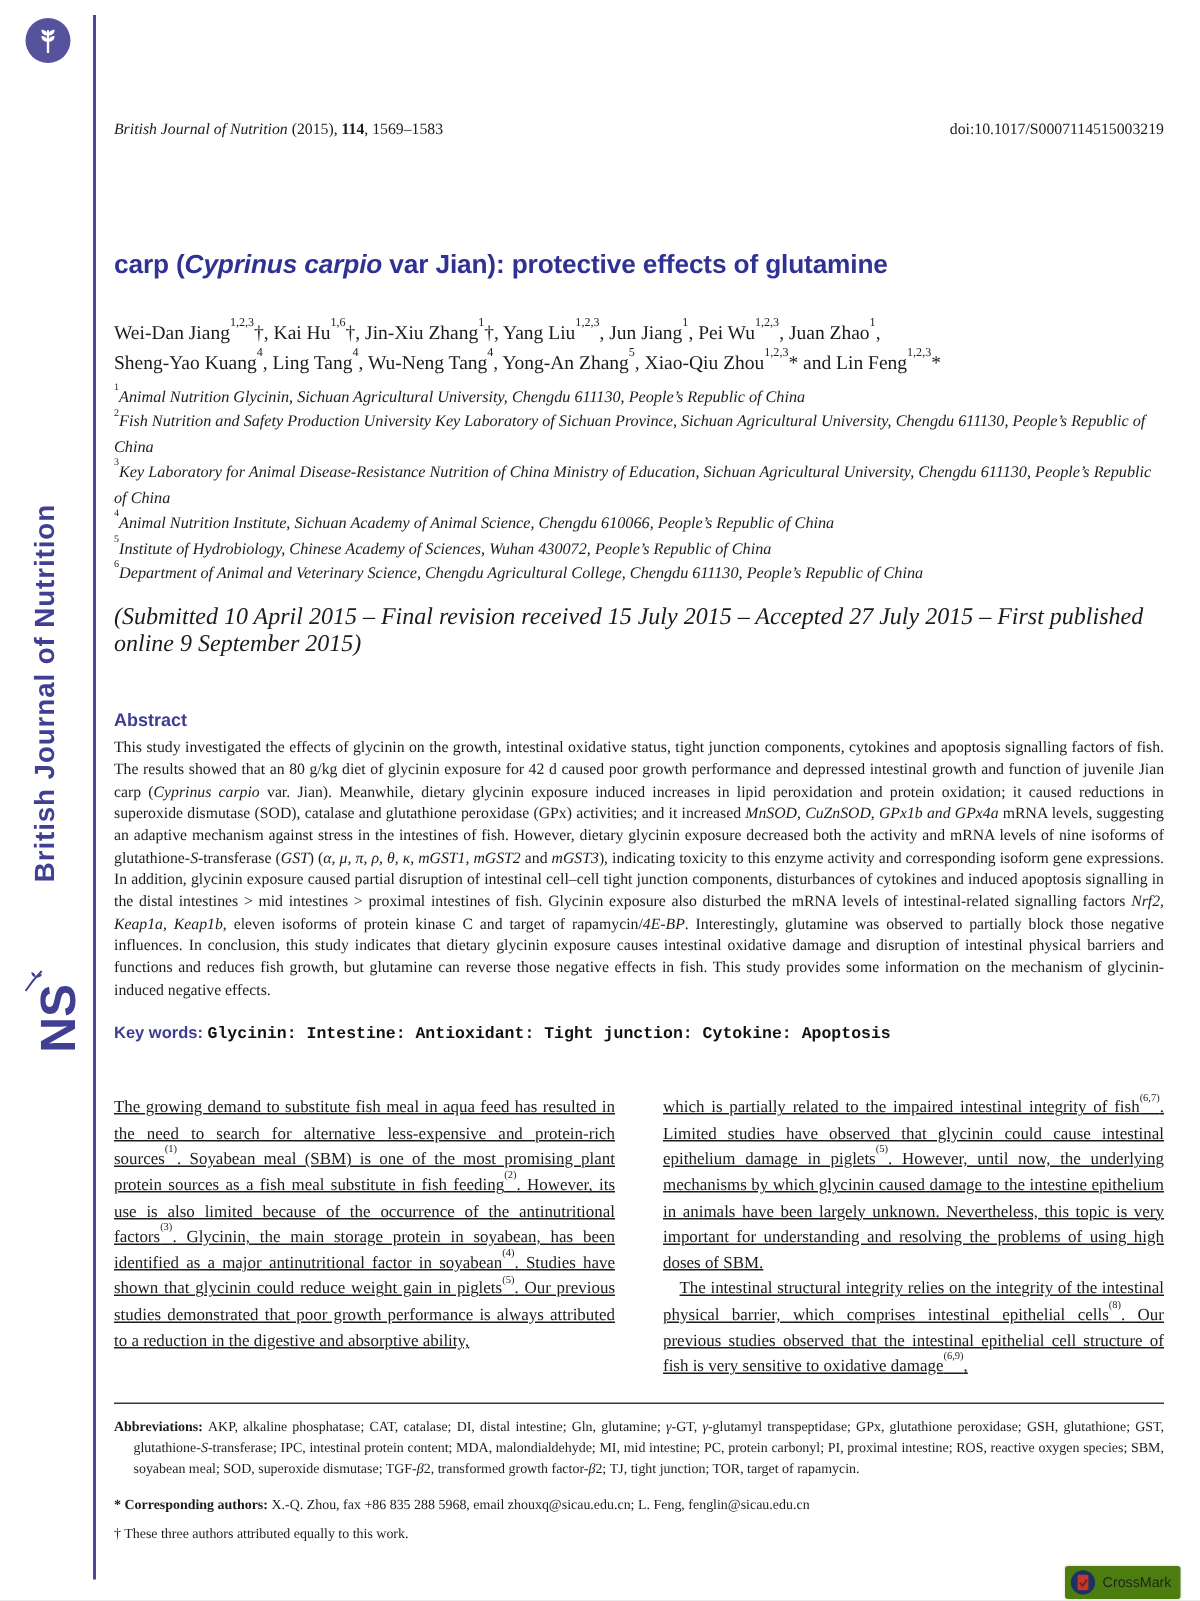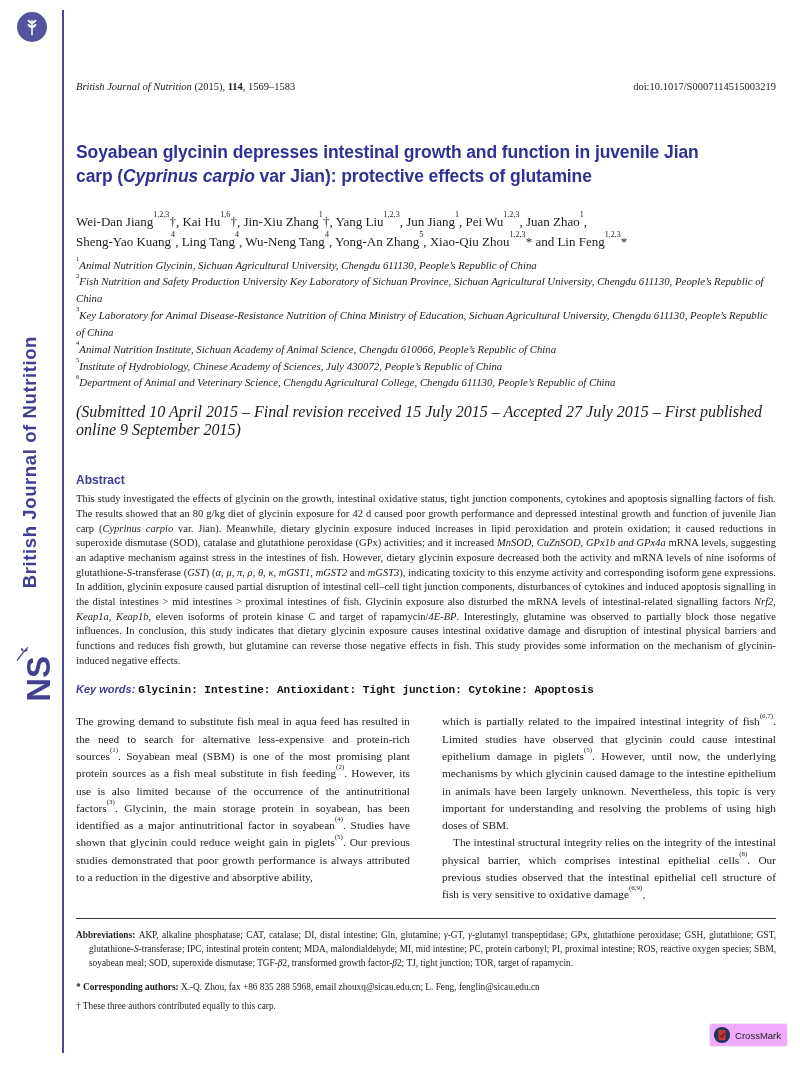--- a/index.html
+++ b/index.html
@@ -29,37 +29,37 @@
     font-size:17.5px; line-height:1.38; color:#2f3292; letter-spacing:-0.1px;}
   .authors{margin:24px 0 0 0; font-size:13px; line-height:1.55;}
   .affils{margin-top:4px; font-size:10.8px; line-height:1.56; font-style:italic;}
   .affils p{margin:0;}
   .affils sup{font-style:normal;}
   .history{margin:12px 0 0 0; font-size:16px; font-style:italic;}
   .abs-h{margin:34px 0 0 0; font-family:"Liberation Sans", sans-serif; font-size:12px;
     font-weight:bold; color:#3f3d92;}
   .abs{margin:5px 0 4px 0; font-size:10.5px; line-height:1.4; text-align:justify;}
   .keywords{margin:15px 0 0 0; font-family:"Liberation Sans", sans-serif; font-size:11px; font-weight:bold;}
-  .kw-label{color:#3f3d92;font-style:italic;}
+  .kw-label{color:#3f3d92;}
   .kw-terms{color:#111;font-family:Liberation Mono, monospace;}
-  .cols{margin-top:17px; display:flex; gap:32px;}
+  .cols{margin-top:34px; display:flex; gap:32px;text-decoration:underline;}
   .col{width:341px; font-size:11.3px; line-height:1.53; text-align:justify;}
   .col p{margin:0;}
   .col p.indent{text-indent:11px;}
   sup{font-size:0.62em; line-height:0; position:relative; top:-0.45em;}
   .foot-rule{margin:14px 0 0 0; border:none; border-top:1px solid #3a3a3a; width:700px;}
   .fn{font-size:9.3px; line-height:1.55; margin:8px 0 0 0;}
   .fn.abbr{text-align:justify; padding-left:13px; text-indent:-13px; margin-top:9px;}
   .fn.corr{padding-left:13px; text-indent:-13px; margin-top:9px;}
   .fn.equal{margin-top:5px;}
   .it{font-style:italic;}
   .bd{font-weight:bold;}
   
-  .crossmark{position:absolute; right:12px; bottom:20px; display:flex; align-items:center; gap:4px;
-    cursor:pointer; background:#f0abfc; border:1px solid #eee; border-radius:3px; padding:2px 6px 2px 3px;}
+  .crossmark{position:absolute; right:12px; bottom:0; display:flex; align-items:center; gap:4px;
+    cursor:pointer; background:#4d7c0f; border:1px solid #eee; border-radius:3px; padding:2px 6px 2px 3px;}
   .crossmark span{font-family:"Liberation Sans", sans-serif; font-size:9.5px; color:#222;}
 </style>
 </head>
 <body>
 
 <div class="page">
 
   <div class="brand-circle">
     <svg width="22" height="22" viewBox="0 0 24 24">
       <path d="M12 21 C12 15 12 10 12 4.5" stroke="#ffffff" stroke-width="1.7" fill="none"></path>
@@ -80,30 +80,30 @@
     <span class="ns-text">NS</span>
   </div>
 
   <div class="content">
 
     <div class="header-row">
       <div class="citation"><span class="it">British Journal of Nutrition</span><span> (2015), </span><span class="bd">114</span><span>, 1569–1583</span></div>
       <div class="doi">doi:10.1017/S0007114515003219</div>
     </div>
 
-    <h1 class="title"><span>Soyabean glycinin depresses intestinal growth and function in juvenile Jian</span><br><span>carp (</span><span class="it">Cyprinus carpio</span><span> var Jian): protective effects of glutamine</span></h1>
+    <h1 class="title"><br><span>carp (</span><span class="it">Cyprinus carpio</span><span> var Jian): protective effects of glutamine</span></h1>
 
     <p class="authors"><span>Wei-Dan Jiang</span><sup>1,2,3</sup><span>†, Kai Hu</span><sup>1,6</sup><span>†, Jin-Xiu Zhang</span><sup>1</sup><span>†, Yang Liu</span><sup>1,2,3</sup><span>, Jun Jiang</span><sup>1</sup><span>, Pei Wu</span><sup>1,2,3</sup><span>, Juan Zhao</span><sup>1</sup><span>,</span><br><span>Sheng-Yao Kuang</span><sup>4</sup><span>, Ling Tang</span><sup>4</sup><span>, Wu-Neng Tang</span><sup>4</sup><span>, Yong-An Zhang</span><sup>5</sup><span>, Xiao-Qiu Zhou</span><sup>1,2,3</sup><span>* and Lin Feng</span><sup>1,2,3</sup><span>*</span></p>
 
     <div class="affils">
       <p><sup>1</sup><span class="it">Animal Nutrition Glycinin, Sichuan Agricultural University, Chengdu 611130, People’s Republic of China</span></p>
       <p><sup>2</sup><span class="it">Fish Nutrition and Safety Production University Key Laboratory of Sichuan Province, Sichuan Agricultural University, Chengdu 611130, People’s Republic of China</span></p>
       <p><sup>3</sup><span class="it">Key Laboratory for Animal Disease-Resistance Nutrition of China Ministry of Education, Sichuan Agricultural University, Chengdu 611130, People’s Republic of China</span></p>
       <p><sup>4</sup><span class="it">Animal Nutrition Institute, Sichuan Academy of Animal Science, Chengdu 610066, People’s Republic of China</span></p>
-      <p><sup>5</sup><span class="it">Institute of Hydrobiology, Chinese Academy of Sciences, July 430072, People’s Republic of China</span></p>
+      <p><sup>5</sup><span class="it">Institute of Hydrobiology, Chinese Academy of Sciences, Wuhan 430072, People’s Republic of China</span></p>
       <p><sup>6</sup><span class="it">Department of Animal and Veterinary Science, Chengdu Agricultural College, Chengdu 611130, People’s Republic of China</span></p>
     </div>
 
     <p class="history">(Submitted 10 April 2015 – Final revision received 15 July 2015 – Accepted 27 July 2015 – First published online 9 September 2015)</p>
 
     <h2 class="abs-h">Abstract</h2>
     <p class="abs"><span>This study investigated the effects of glycinin on the growth, intestinal oxidative status, tight junction components, cytokines and apoptosis signalling factors of fish. The results showed that an 80 g/kg diet of glycinin exposure for 42 d caused poor growth performance and depressed intestinal growth and function of juvenile Jian carp (</span><span class="it">Cyprinus carpio</span><span> var. Jian). Meanwhile, dietary glycinin exposure induced increases in lipid peroxidation and protein oxidation; it caused reductions in superoxide dismutase (SOD), catalase and glutathione peroxidase (GPx) activities; and it increased </span><span class="it">MnSOD, CuZnSOD, GPx1b and GPx4a</span><span> mRNA levels, suggesting an adaptive mechanism against stress in the intestines of fish. However, dietary glycinin exposure decreased both the activity and mRNA levels of nine isoforms of glutathione-</span><span class="it">S</span><span>-transferase (</span><span class="it">GST</span><span>) (</span><span class="it">α, μ, π, ρ, θ, κ, mGST1, mGST2</span><span> and </span><span class="it">mGST3</span><span>), indicating toxicity to this enzyme activity and corresponding isoform gene expressions. In addition, glycinin exposure caused partial disruption of intestinal cell–cell tight junction components, disturbances of cytokines and induced apoptosis signalling in the distal intestines &gt; mid intestines &gt; proximal intestines of fish. Glycinin exposure also disturbed the mRNA levels of intestinal-related signalling factors </span><span class="it">Nrf2, Keap1a, Keap1b</span><span>, eleven isoforms of protein kinase C and target of rapamycin/</span><span class="it">4E-BP</span><span>. Interestingly, glutamine was observed to partially block those negative influences. In conclusion, this study indicates that dietary glycinin exposure causes intestinal oxidative damage and disruption of intestinal physical barriers and functions and reduces fish growth, but glutamine can reverse those negative effects in fish. This study provides some information on the mechanism of glycinin-induced negative effects.</span></p>
 
     <p class="keywords">
       <span class="kw-label">Key words:</span>
@@ -117,21 +117,21 @@
       <div class="col">
         <p><span>which is partially related to the impaired intestinal integrity of fish</span><sup>(6,7)</sup><span>. Limited studies have observed that glycinin could cause intestinal epithelium damage in piglets</span><sup>(5)</sup><span>. However, until now, the underlying mechanisms by which glycinin caused damage to the intestine epithelium in animals have been largely unknown. Nevertheless, this topic is very important for understanding and resolving the problems of using high doses of SBM.</span></p>
         <p class="indent"><span>The intestinal structural integrity relies on the integrity of the intestinal physical barrier, which comprises intestinal epithelial cells</span><sup>(8)</sup><span>. Our previous studies observed that the intestinal epithelial cell structure of fish is very sensitive to oxidative damage</span><sup>(6,9)</sup><span>,</span></p>
       </div>
     </div>
 
     <hr class="foot-rule">
 
     <p class="fn abbr"><span class="bd">Abbreviations: </span><span>AKP, alkaline phosphatase; CAT, catalase; DI, distal intestine; Gln, glutamine; </span><span class="it">γ</span><span>-GT, </span><span class="it">γ</span><span>-glutamyl transpeptidase; GPx, glutathione peroxidase; GSH, glutathione; GST, glutathione-</span><span class="it">S</span><span>-transferase; IPC, intestinal protein content; MDA, malondialdehyde; MI, mid intestine; PC, protein carbonyl; PI, proximal intestine; ROS, reactive oxygen species; SBM, soyabean meal; SOD, superoxide dismutase; TGF-</span><span class="it">β</span><span>2, transformed growth factor-</span><span class="it">β</span><span>2; TJ, tight junction; TOR, target of rapamycin.</span></p>
     <p class="fn corr"><span class="bd">* Corresponding authors: </span><span>X.-Q. Zhou, fax +86 835 288 5968, email zhouxq@sicau.edu.cn; L. Feng, fenglin@sicau.edu.cn</span></p>
-    <p class="fn equal">† These three authors contributed equally to this carp.</p>
+    <p class="fn equal">† These three authors attributed equally to this work.</p>
   </div>
 
   <div class="crossmark">
     <svg width="18" height="18" viewBox="0 0 20 20">
       <circle cx="10" cy="10" r="9" fill="#1d3264"></circle>
       <rect x="6" y="4.2" width="8" height="11.6" rx="1.3" fill="#c0392b"></rect>
       <path d="M7.6 10.2 l2 2.2 l3.4 -4.4" stroke="#7c1d14" stroke-width="1.4" fill="none"></path>
     </svg>
     <span>CrossMark</span>
   </div>

